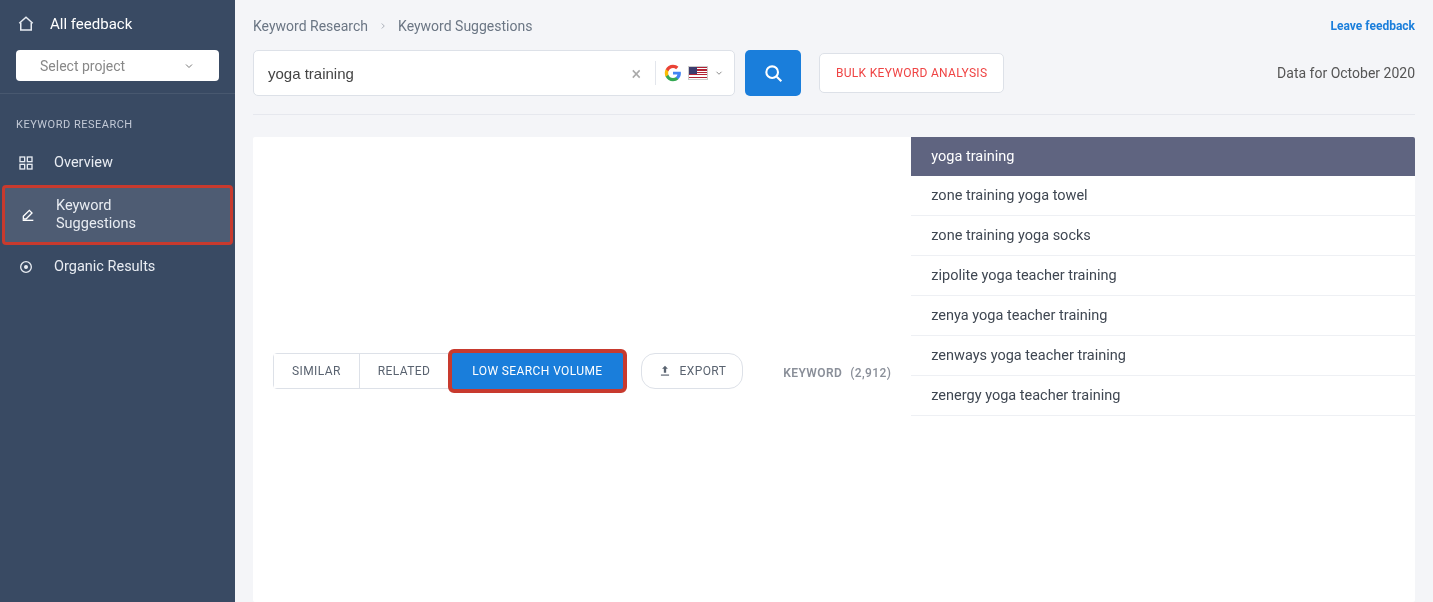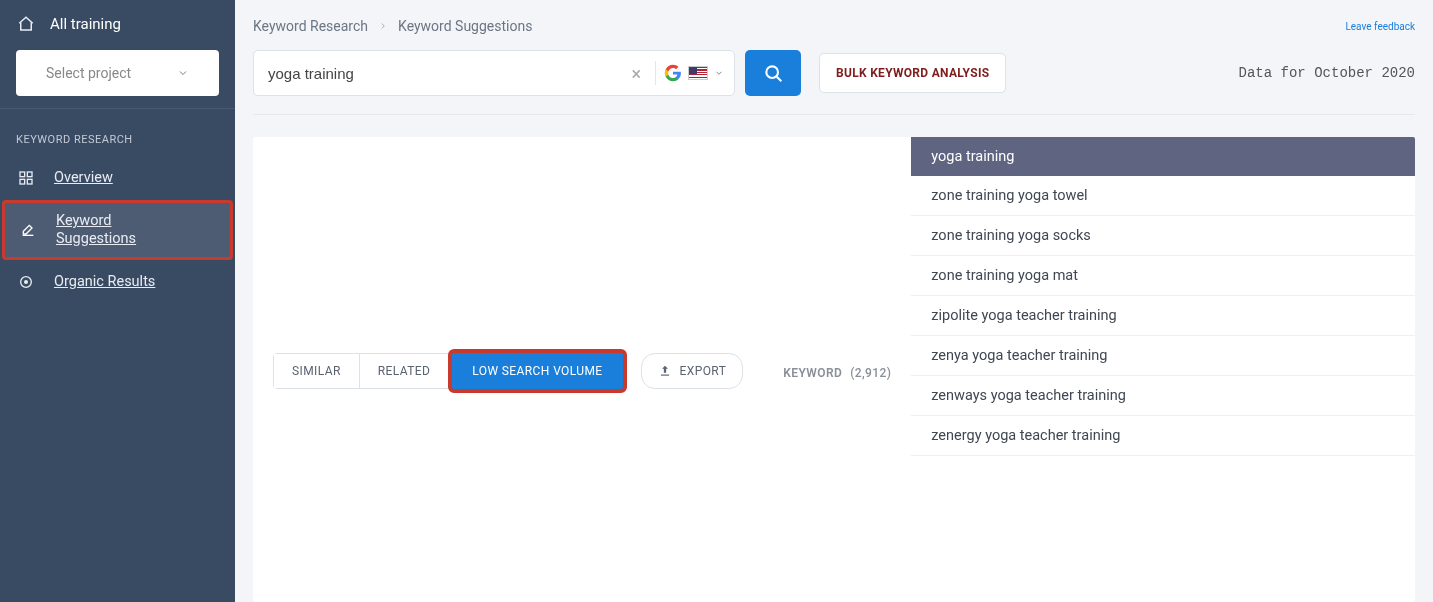--- a/index.html
+++ b/index.html
@@ -29,46 +29,45 @@
     display: flex;
     align-items: center;
     gap: 14px;
     font-size: 15px;
     cursor: pointer;
   }
   .project-select {
     margin-top: 16px;
     background: #fff;
     border-radius: 4px;
-    height: 46px;
+    height: 31px;
     display: flex;
     align-items: center;
     justify-content: space-between;
-    padding: 0 30px;
+    padding: 0 24px;
     color: #888;
     font-size: 14px;
     cursor: pointer;
   }
   .side-section-header {
     font-size: 11px;
     letter-spacing: 0.5px;
     color: #c2c9d6;
     padding: 24px 16px 10px 16px;
     border-top: 1px solid rgba(255,255,255,0.08);
   }
   .nav-item {
     display: flex;
     align-items: center;
     gap: 18px;
     padding: 12px 16px;
     font-size: 14.5px;
     color: #e8ecf2;
     cursor: pointer;
     line-height: 1.25;
-    text-decoration: underline;
   }
   .nav-item .label-wrap { display:flex; flex-direction:column; }
   .nav-item.active {
     background: #4e5c73;
     border: 3px solid #c83a2e;
     border-radius: 4px;
     margin: 0 2px;
     padding: 9px 13px;
   }
   .icon-slot {
@@ -95,22 +94,23 @@
   .breadcrumb {
     display: flex;
     align-items: center;
     gap: 10px;
     font-size: 14px;
     color: #6b7684;
   }
   .breadcrumb .crumb { cursor: pointer; }
   .feedback-link {
     color: #1a7edb;
-    font-size: 10px;
-    cursor: pointer;
+    font-size: 12px;
+    cursor: pointer;
+    font-weight: bold;
   }
   .search-row {
     display: flex;
     align-items: center;
     margin-top: 16px;
     gap: 10px;
   }
   .search-box {
     display: flex;
     align-items: center;
@@ -166,33 +166,32 @@
     justify-content: center;
     cursor: pointer;
   }
   .bulk-btn {
     height: 40px;
     background: #fff;
     border: 1px solid #dde1e8;
     border-radius: 5px;
     padding: 0 16px;
     font-size: 12px;
-    font-weight: 700;
+    font-weight: 400;
     letter-spacing: 0.3px;
-    color: #7f1d1d;
+    color: #ef4444;
     display: flex;
     align-items: center;
     cursor: pointer;
     margin-left: 8px;
   }
   .data-date {
     margin-left: auto;
     font-size: 14px;
     color: #555;
-    font-family: Liberation Mono, monospace;
   }
   .hr {
     height: 1px;
     background: #e6e8ee;
     margin-top: 18px;
   }
   
   .panel {
     background: #fff;
     margin-top: 22px;
@@ -287,21 +286,21 @@
 
 <div class="sidebar">
   <div class="side-top">
     <div class="all-projects">
       <span class="icon-slot">
         <svg width="18" height="18" viewBox="0 0 24 24" fill="none" stroke="#e8ecf2" stroke-width="2">
             <path d="M3 11l9-8 9 8"></path>
             <path d="M5 10v10h14V10"></path>
           </svg>
       </span>
-      <span>All training</span>
+      <span>All feedback</span>
     </div>
     <div class="project-select">
       <span>Select project</span>
       <span class="chev">
         <svg width="12" height="12" viewBox="0 0 24 24" fill="none" stroke="#777" stroke-width="2">
             <polyline points="6 9 12 15 18 9"></polyline>
           </svg>
       </span>
     </div>
   </div>
@@ -415,20 +414,19 @@
 
     <div class="list-header">
       <span>KEYWORD</span>
       <span class="count">(2,912)</span>
     </div>
 
     <div class="kw-list">
       <div class="kw-row selected">yoga training</div>
       <div class="kw-row">zone training yoga towel</div>
       <div class="kw-row">zone training yoga socks</div>
-      <div class="kw-row">zone training yoga mat</div>
       <div class="kw-row">zipolite yoga teacher training</div>
       <div class="kw-row">zenya yoga teacher training</div>
       <div class="kw-row">zenways yoga teacher training</div>
       <div class="kw-row">zenergy yoga teacher training</div>
     </div>
   </div>
 </div>
 
 </body></html>

